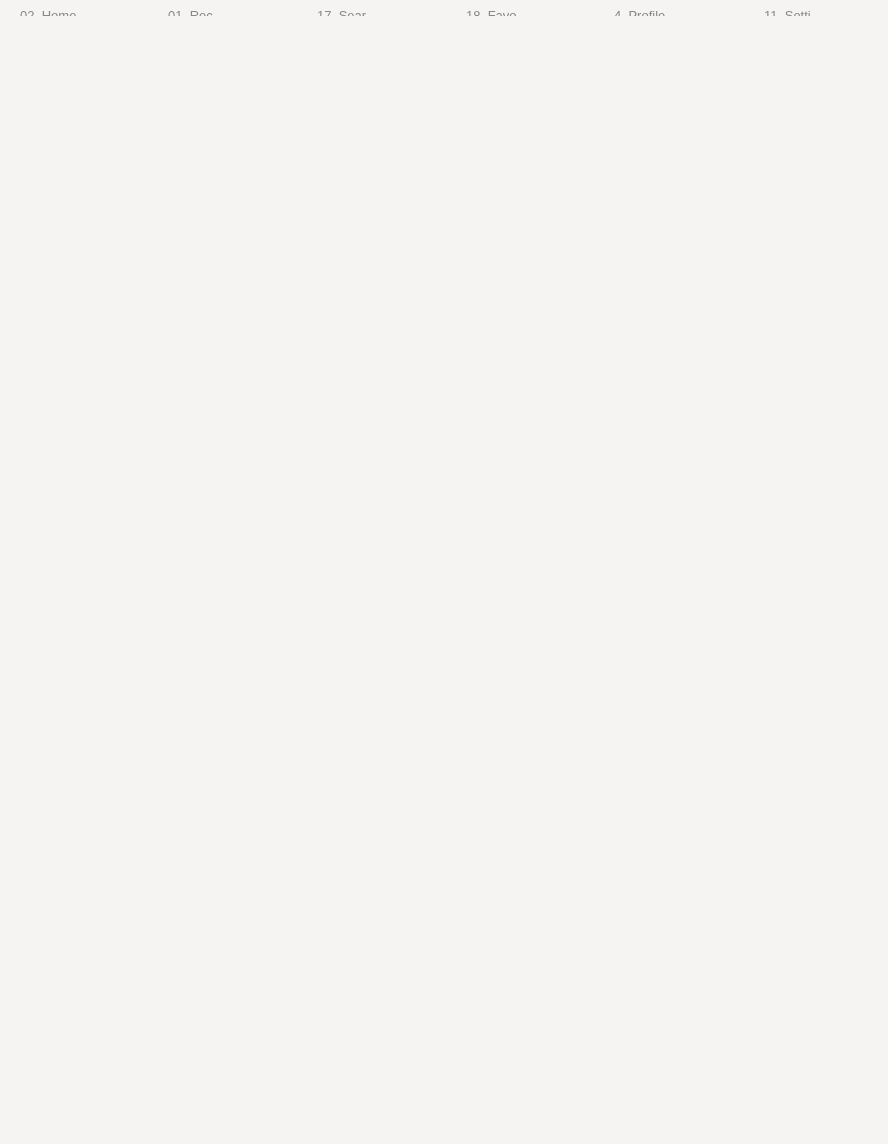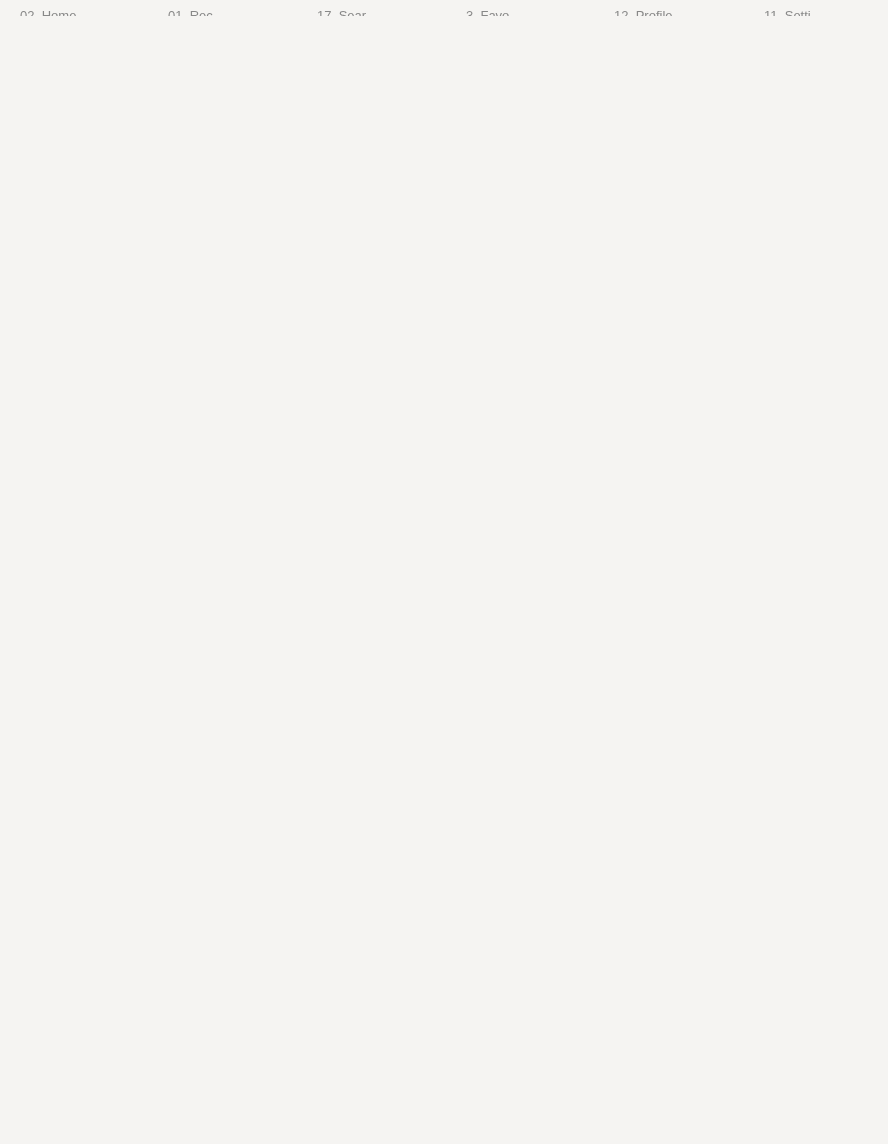--- a/index.html
+++ b/index.html
@@ -450,21 +450,21 @@
             <span>My Cart</span>
           </div>
           <div class="navitem">
             <div class="ic"></div>
             <span>Profile</span>
           </div>
         </div>
       </div>
     </div>
     <div class="frame-wrap" style="left: 458px; top: 0px; width: 114px;">
-      <div class="frame-label">3. Favo...</div>
+      <div class="frame-label">18. Favo...</div>
       <div class="device" style="height: 316px;">
         <div class="statusbar">
           <span>9:41</span>
           <span>●●● ▲ ■</span>
         </div>
         <div class="header">
           <div class="back"></div>
           <span class="title">Favorite Recipes</span>
         </div>
         <div style="padding: 3px 4px;">
@@ -720,21 +720,21 @@
             <span>My Cart</span>
           </div>
           <div class="navitem">
             <div class="ic"></div>
             <span>Profile</span>
           </div>
         </div>
       </div>
     </div>
     <div class="frame-wrap" style="left: 606px; top: 0px; width: 114px;">
-      <div class="frame-label">12. Profile</div>
+      <div class="frame-label">4. Profile</div>
       <div class="device" style="height: 258px;">
         <div class="statusbar">
           <span>9:41</span>
           <span>●●● ▲ ■</span>
         </div>
         <div class="header">
           <div class="back"></div>
           <span class="title">Profile</span>
           <span style="flex: 1 1 0%;"></span>
           <div class="gear"></div>

